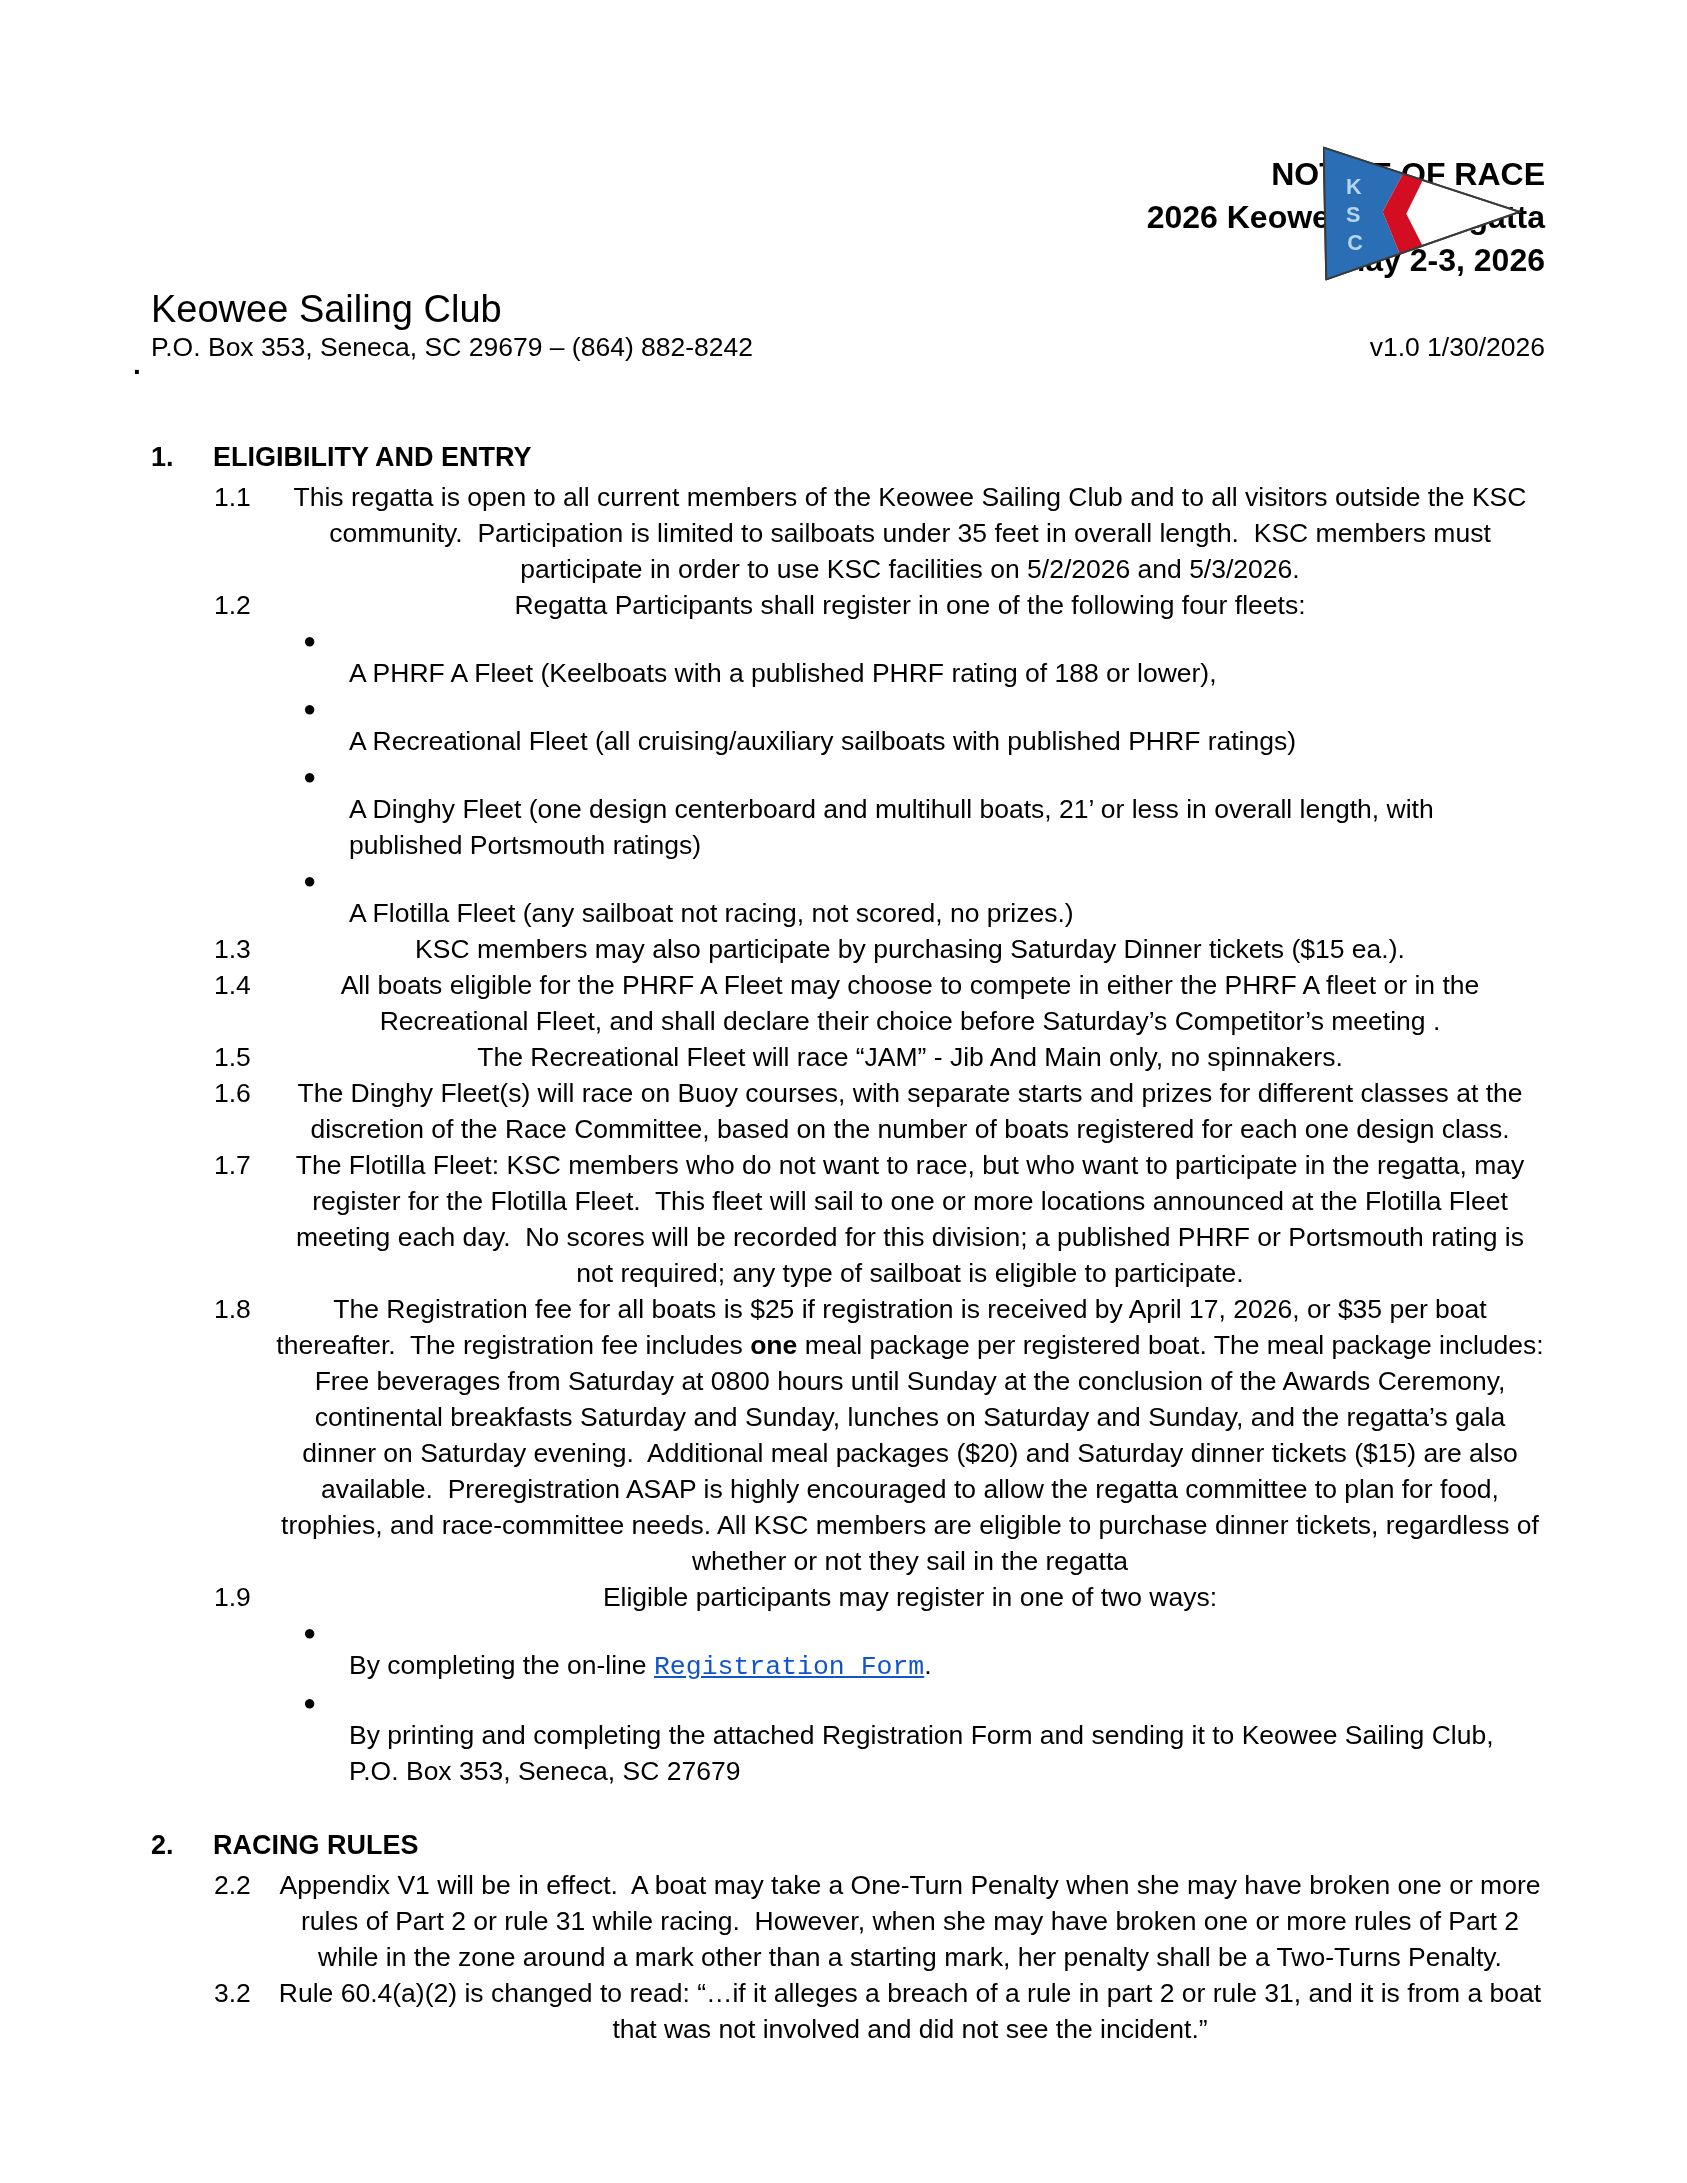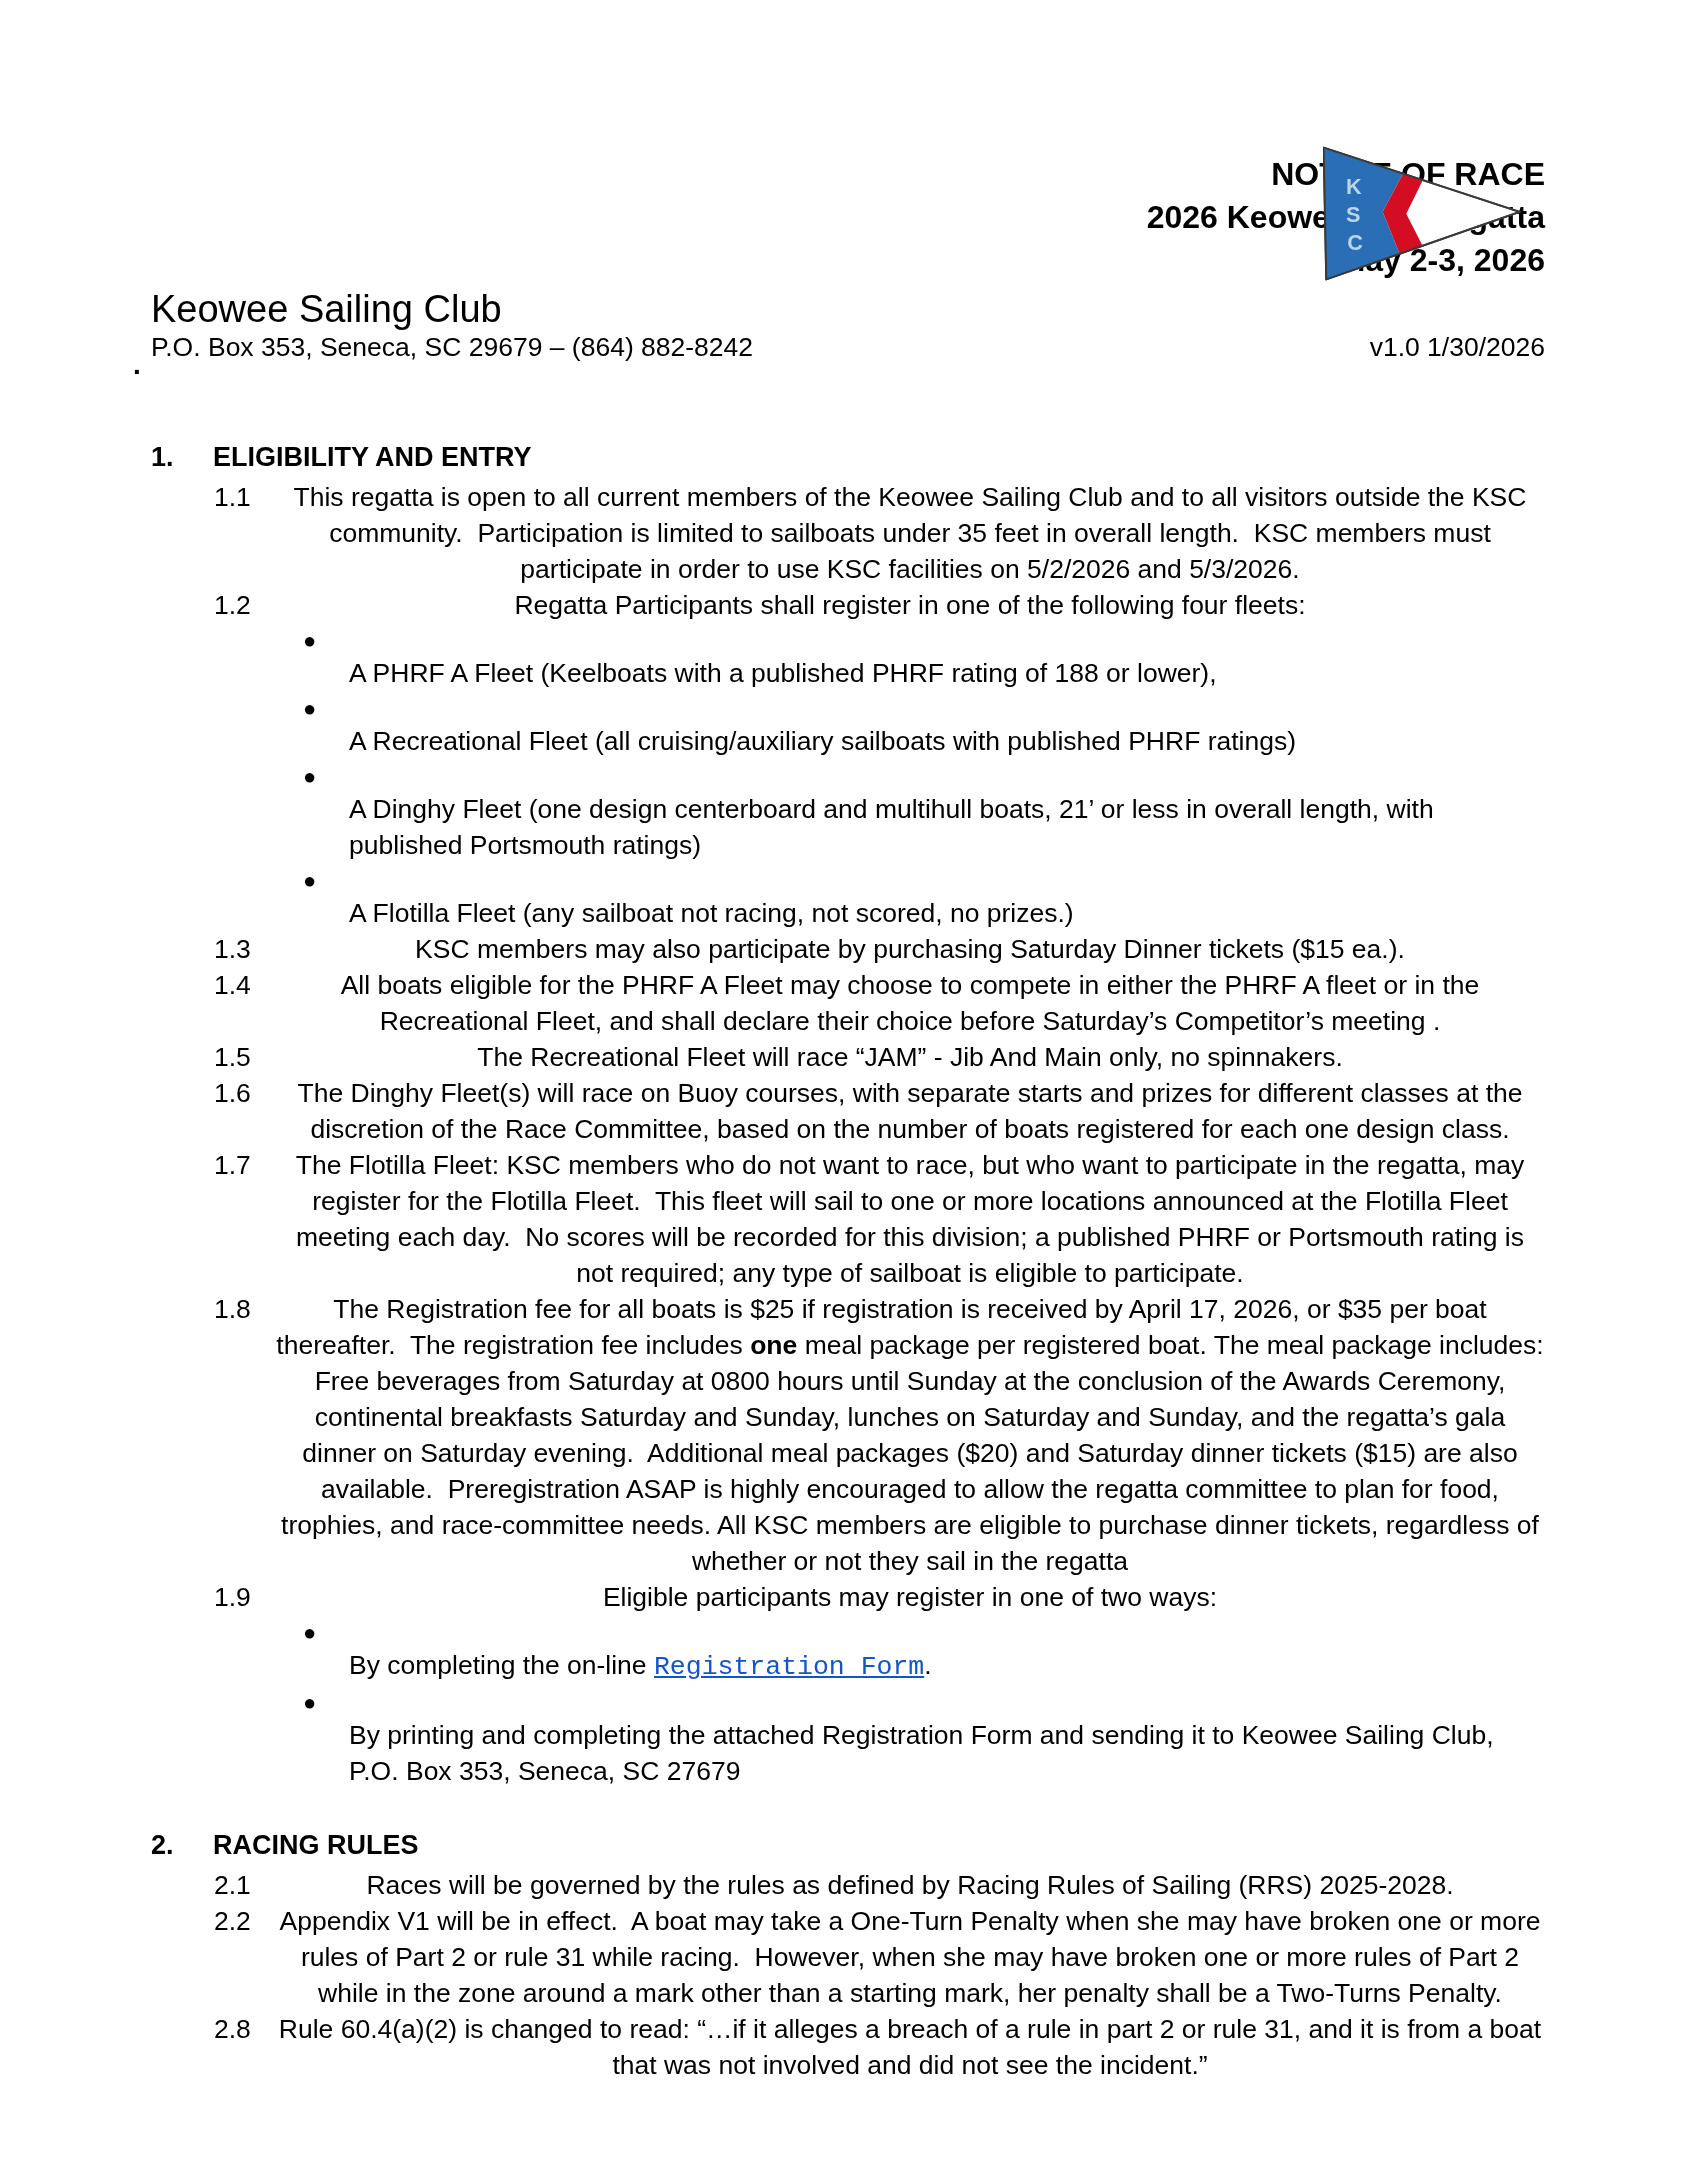--- a/index.html
+++ b/index.html
@@ -158,36 +158,30 @@
         </div>
       </div>
     </div>
 
     <div class="section">
       <div class="sec-head">
         <span class="sec-num">2.</span>
         <span>RACING RULES</span>
       </div>
 
-      <div class="item">
-        <span class="item-num">2.1</span>
-        <div class="item-body">
-            <div class="item-text">Races will be governed by the rules as defined by Racing Rules of Sailing (RRS) 2025-2028.</div>
-          </div>
-      </div>
 
       <div class="item">
         <span class="item-num">2.2</span>
         <div class="item-body">
             <div class="item-text">Appendix V1 will be in effect.  A boat may take a One-Turn Penalty when she may have broken one or more rules of Part 2 or rule 31 while racing.  However, when she may have broken one or more rules of Part 2 while in the zone around a mark other than a starting mark, her penalty shall be a Two-Turns Penalty.</div>
           </div>
       </div>
 
       <div class="item">
-        <span class="item-num">2.8</span>
+        <span class="item-num">3.2</span>
         <div class="item-body">
             <div class="item-text">Rule 60.4(a)(2) is changed to read: “…if it alleges a breach of a rule in part 2 or rule 31, and it is from a boat that was not involved and did not see the incident.”</div>
           </div>
       </div>
     </div>
 
   </div>
 </div>
 
 

